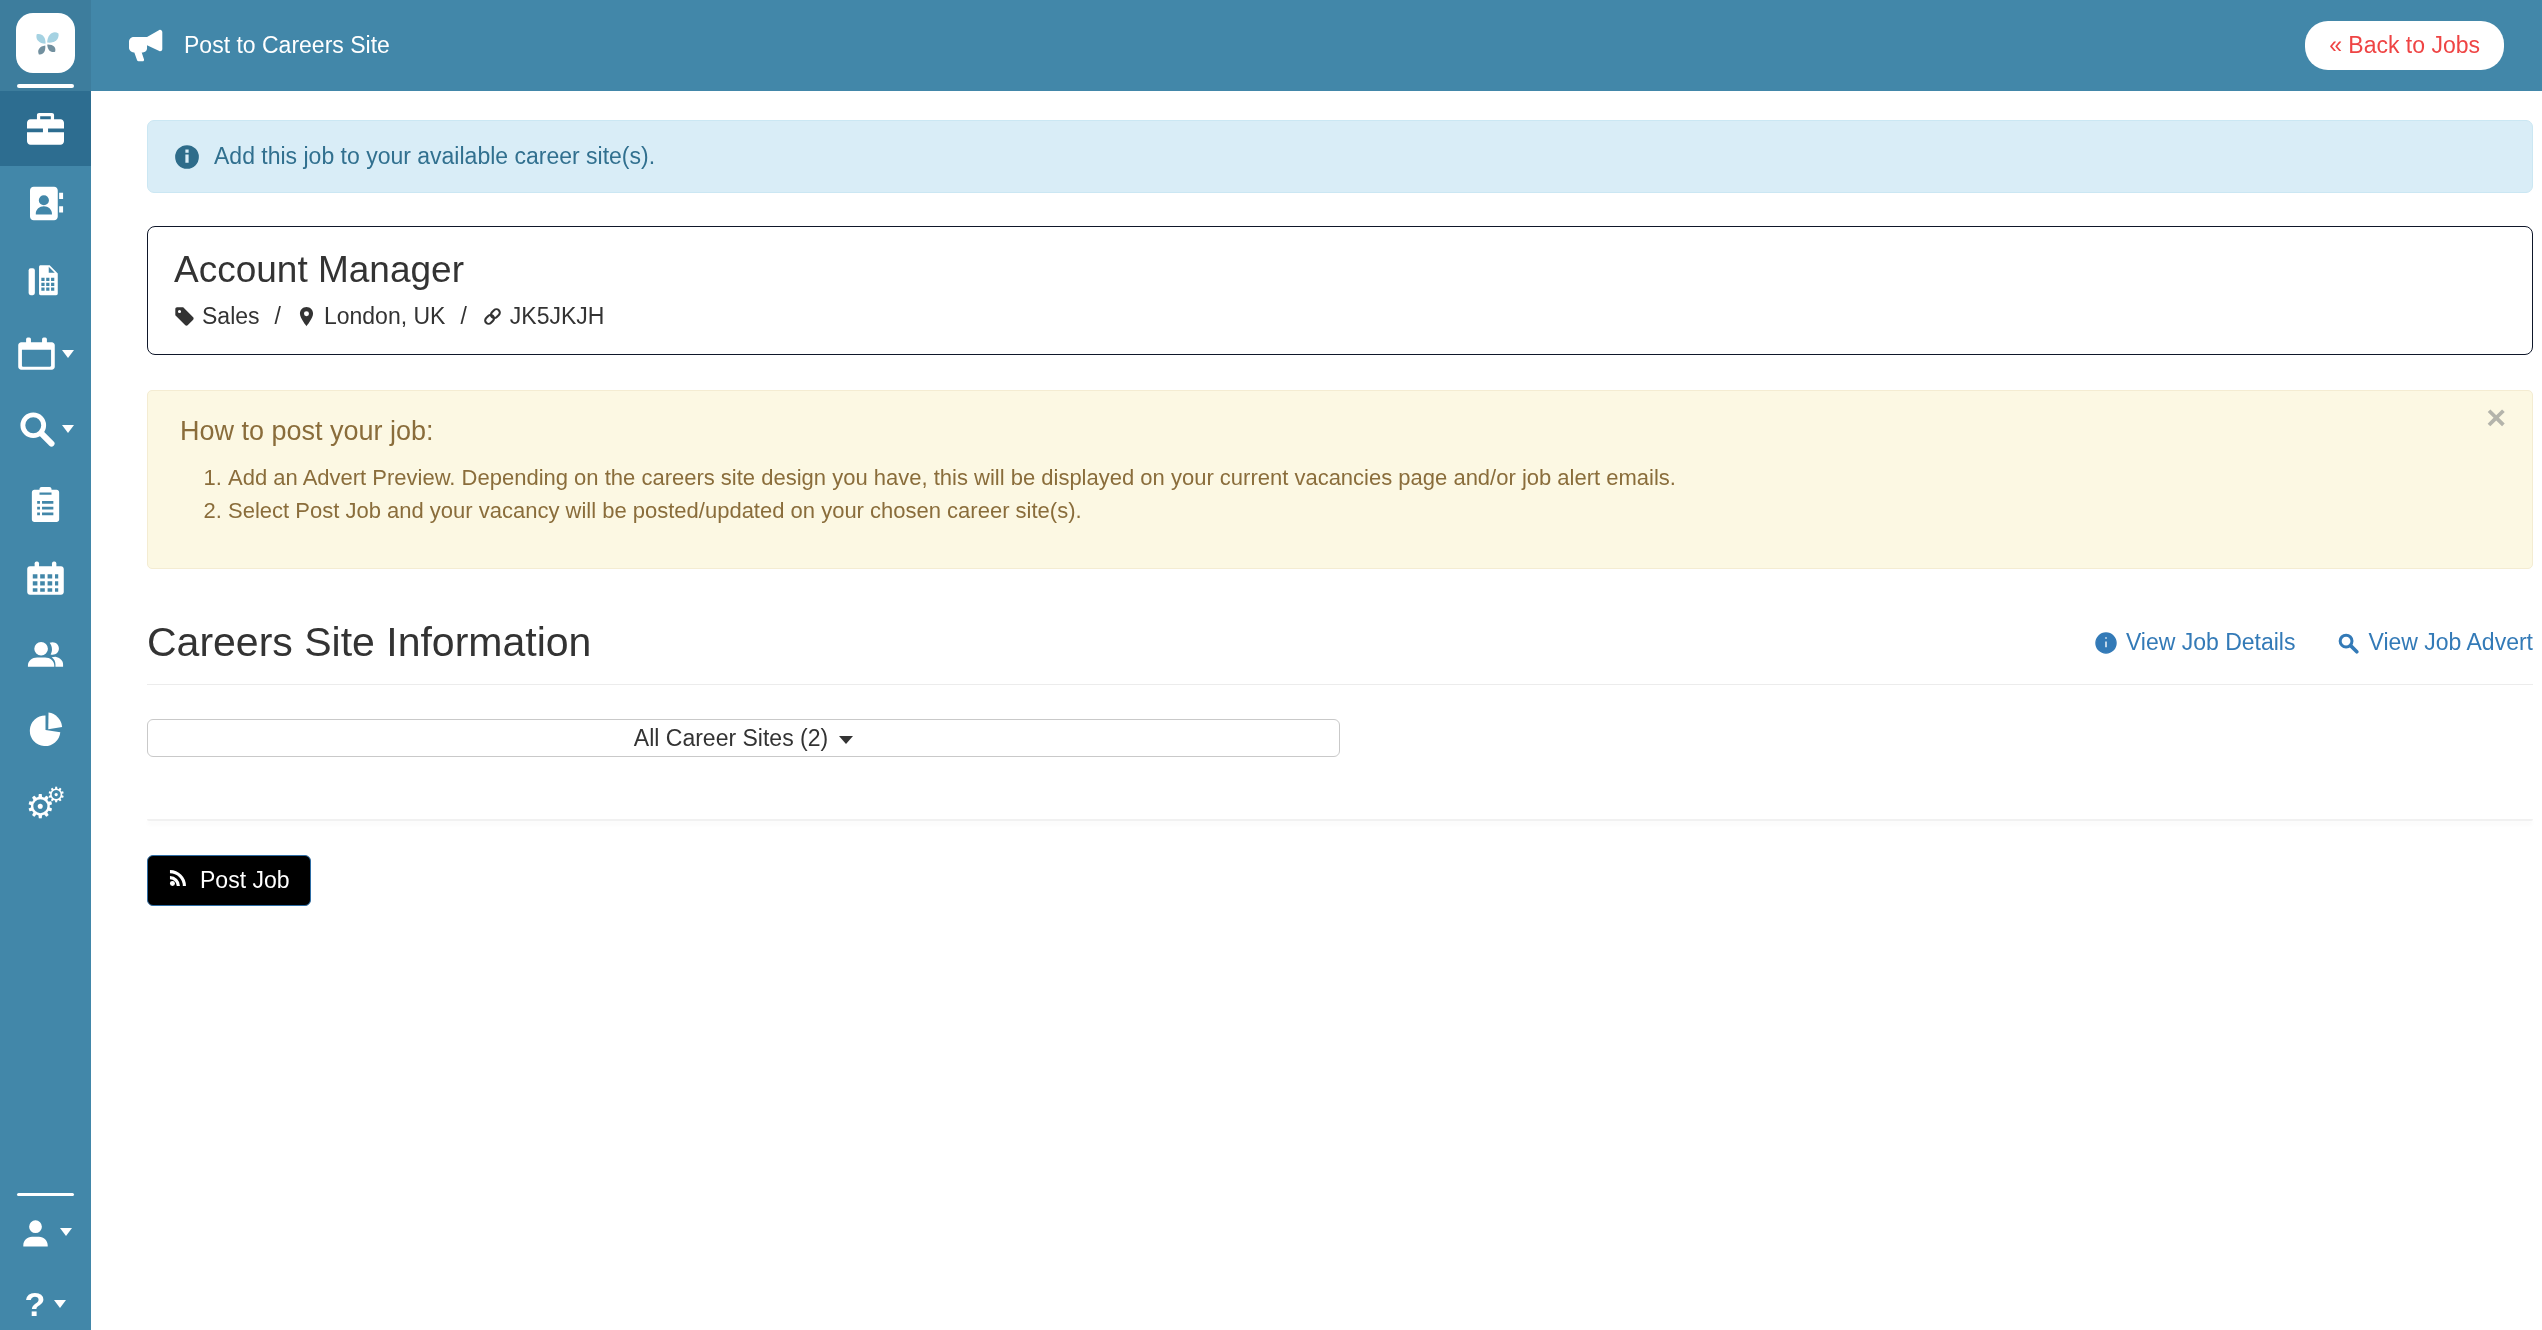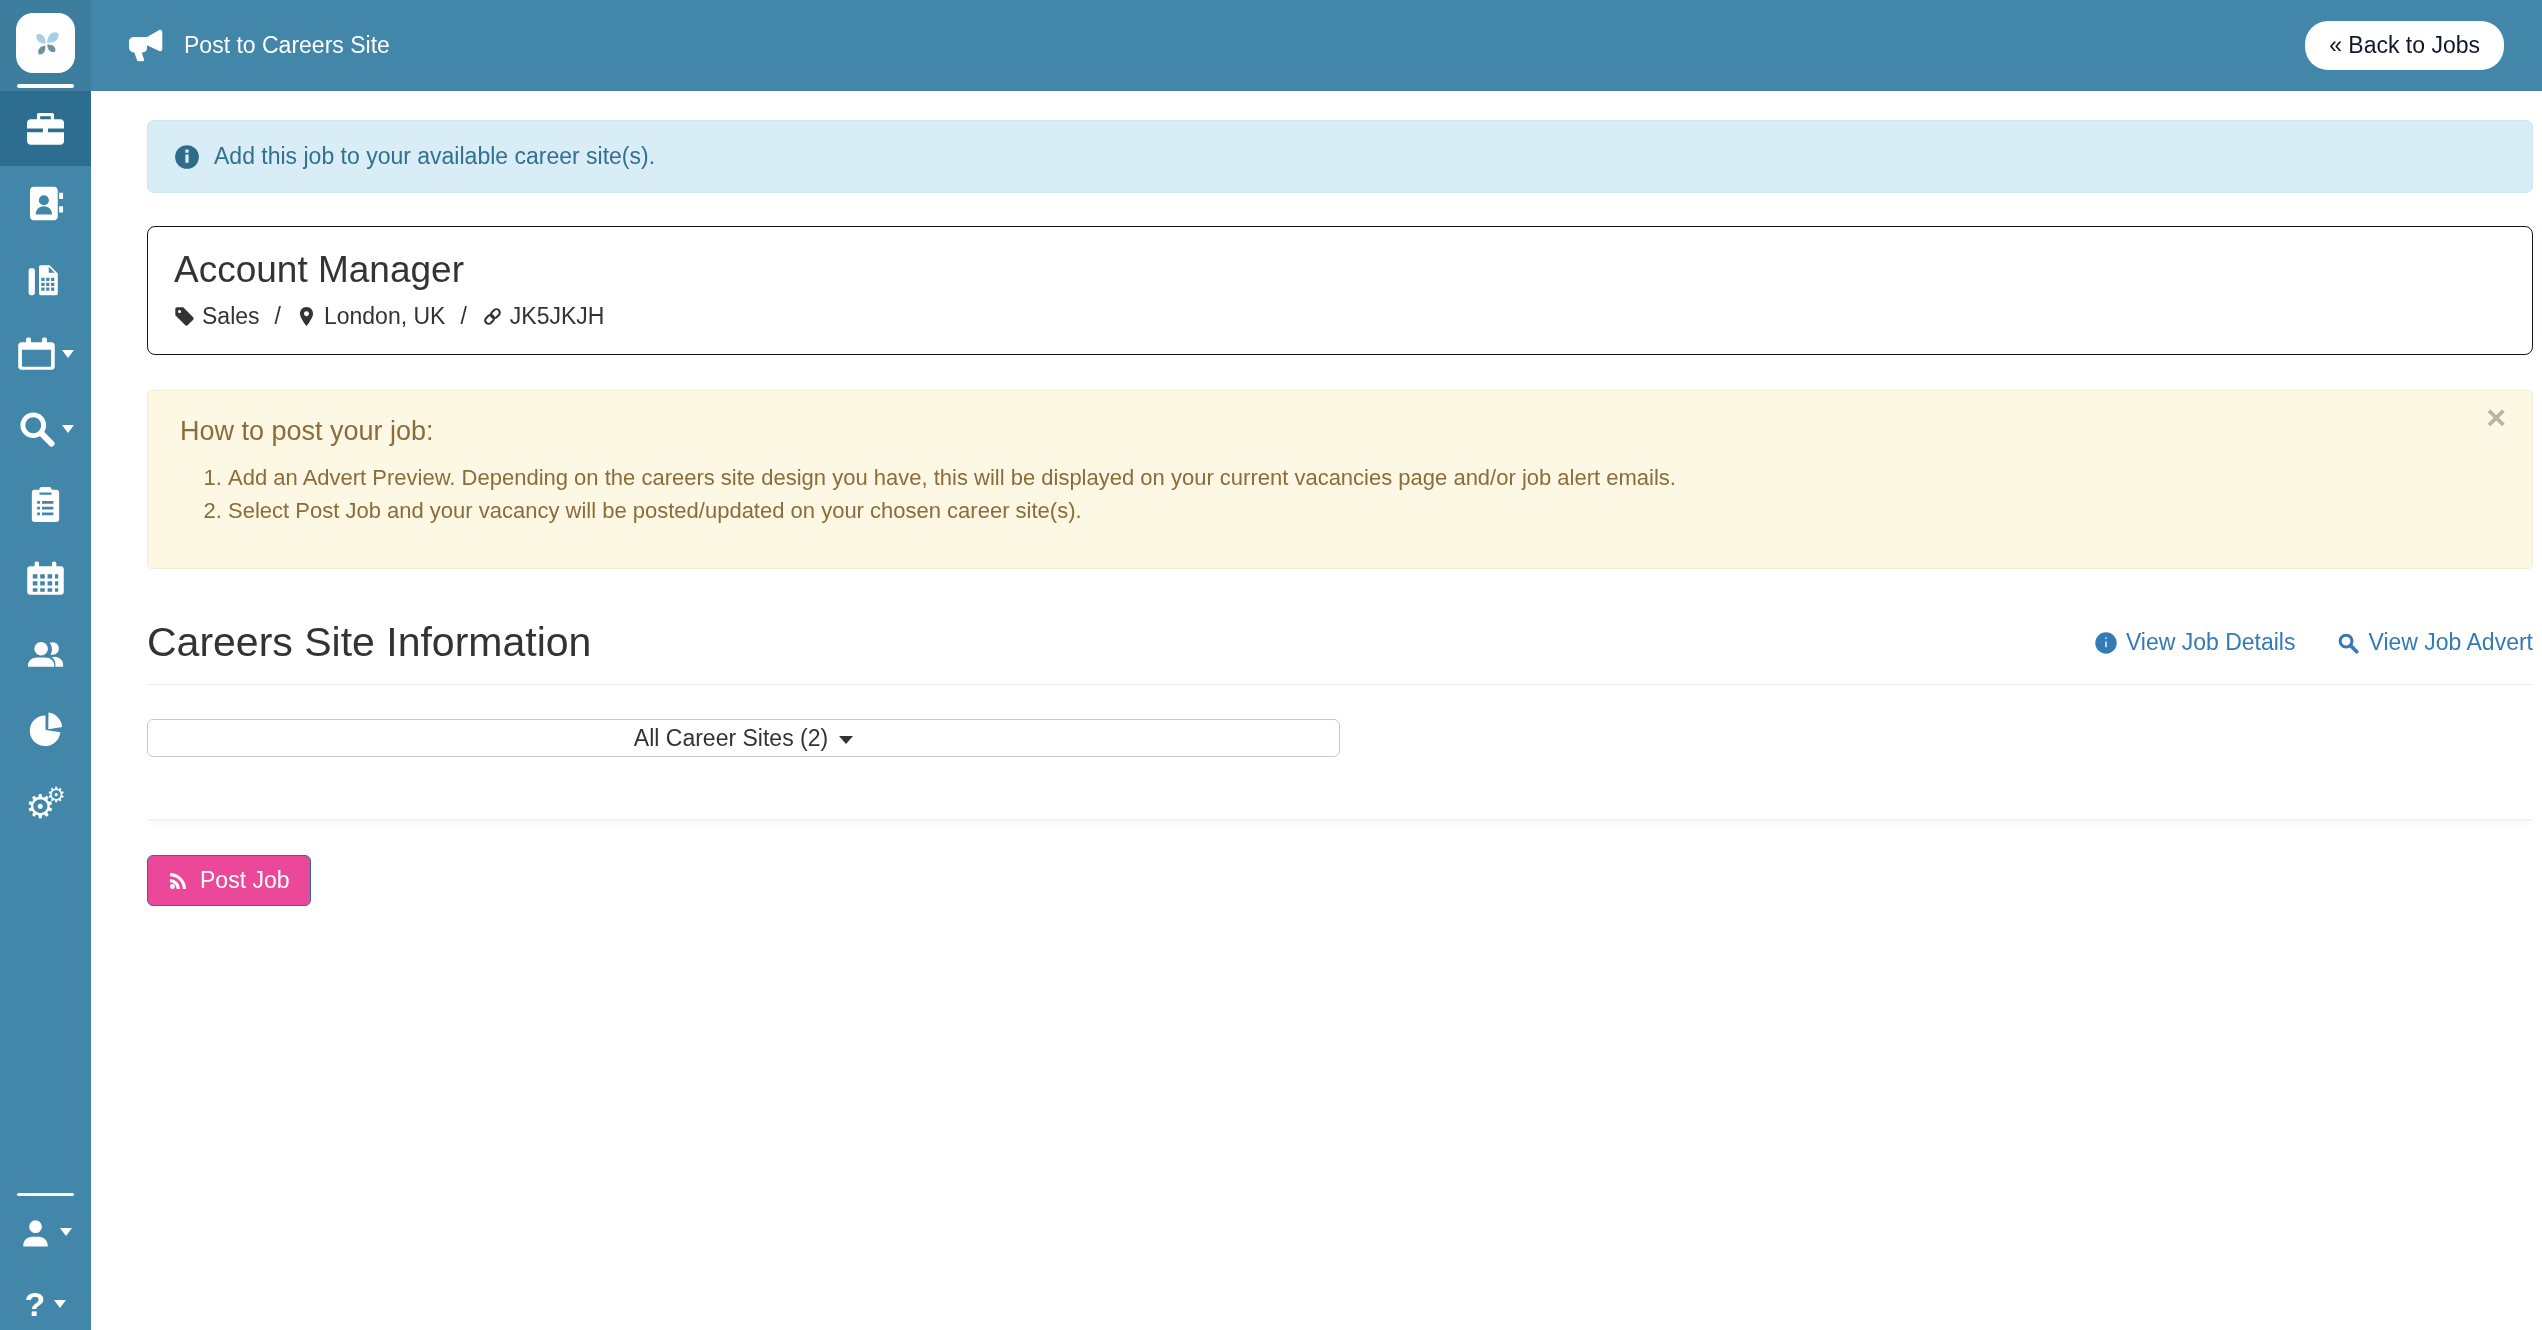--- a/index.html
+++ b/index.html
@@ -30,21 +30,21 @@
   .bottom-item { height:72px; display:flex; align-items:center; justify-content:center;
     gap:9px; cursor:pointer; }
   .bottom-item svg { width:31px; height:31px; fill:#fff; }
   .help-glyph { color:#fff; font-size:34px; font-weight:700; line-height:1; }
 
   
   .header { position:absolute; left:91px; top:0; width:2451px; height:91px;
     background:#4287a9; display:flex; align-items:center; padding:0 38px; color:#fff; }
   .header-title { display:flex; align-items:center; gap:18px; font-size:23px; font-weight:400; }
   .header-title svg { width:37px; height:37px; fill:#fff; }
-  .back-btn { margin-left:auto; background:#fff; color:#0f172a; border:none; cursor:pointer;
+  .back-btn { margin-left:auto; background:#fff; color:#ef4444; border:none; cursor:pointer;
     border-radius:23px; padding:11px 24px; font-size:23px;
     font-family:"Liberation Sans","DejaVu Sans",sans-serif; }
 
   
   .main { position:absolute; left:91px; top:86px; width:2451px;
     padding:34px 37px 0 28px;margin-left:28px; }
 
   .alert-info { background:#d9edf7; border:1px solid #cbe7f3; color:#31708f;
     border-radius:7px; padding:22px 26px; font-size:23px;
     display:flex; align-items:center; gap:14px; }
@@ -78,23 +78,23 @@
   .dropdown { margin-top:34px; width:50%; height:38px; background:#fff;
     border:1px solid #c9c9c9; border-radius:6px; cursor:pointer;
     display:flex; align-items:center; justify-content:center; gap:11px;
     font-size:23px; color:#333; font-family:"Liberation Sans","DejaVu Sans",sans-serif; }
   .caret-d { width:0; height:0; border-left:7px solid transparent;
     border-right:7px solid transparent; border-top:8px solid #333; margin-top:3px; }
 
   .panel-bottom { margin-top:62px; height:2px; background:#f1f1f1;
     border-radius:0 0 8px 8px; box-shadow:0 3px 4px rgba(0,0,0,0.045); }
 
-  .post-btn { margin-top:34px; background:#ec4899; border:1px solid #2e6da4; color:#fff;
+  .post-btn { margin-top:34px; background:#000000; border:1px solid #2e6da4; color:#fff;
     font-size:23px; padding:11px 20px; border-radius:6px; cursor:pointer;
-    display:inline-flex; align-items:center; gap:11px;
+    display:inline-flex; align-items:flex-start; gap:11px;
     font-family:"Liberation Sans","DejaVu Sans",sans-serif; }
   .post-btn svg { width:21px; height:21px; fill:#fff; }
 </style>
 </head>
 <body>
 
 <div class="sidebar">
   <div class="brand">
     <div class="brand-tile">
       <svg viewBox="0 0 32 32" width="40" height="40">

